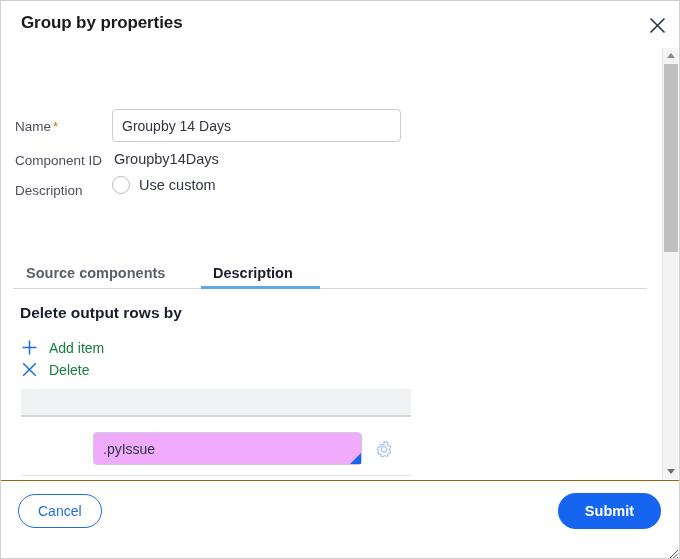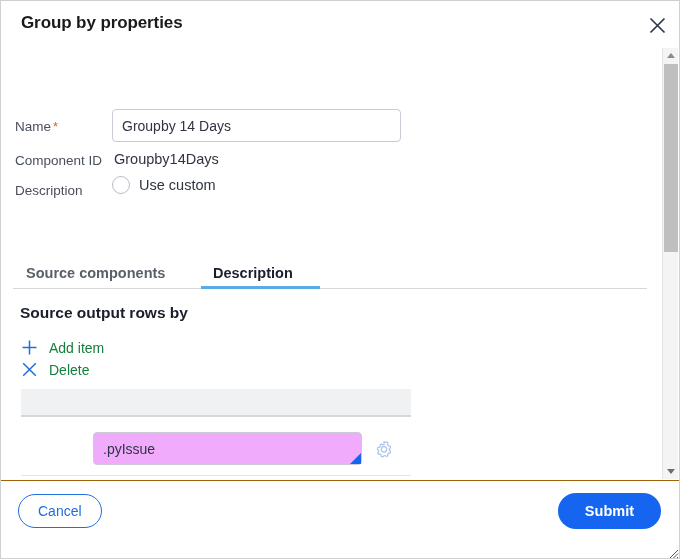--- a/index.html
+++ b/index.html
@@ -399,21 +399,21 @@
       </div>
     </div>
 
     <div class="tabs">
       <div class="tab tab-source">Source components</div>
       <div class="tab tab-props">Description</div>
       <div class="tabs-divider"></div>
       <div class="tab-underline"></div>
     </div>
 
-    <div class="section-title">Source output rows by</div>
+    <div class="section-title">Delete output rows by</div>
 
     <div class="action-link action-add">
       <svg class="action-icon" viewBox="0 0 17 17">
         <path d="M8.5 1.5 V15.5 M1.5 8.5 H15.5" stroke="#1f6fe0" stroke-width="1.5" fill="none"></path>
       </svg>
       <span>Add item</span>
     </div>
     <div class="action-link action-del">
       <svg class="action-icon" viewBox="0 0 17 17">
         <path d="M2.2 2.2 L14.8 14.8 M14.8 2.2 L2.2 14.8" stroke="#1f6fe0" stroke-width="1.5" fill="none"></path>

